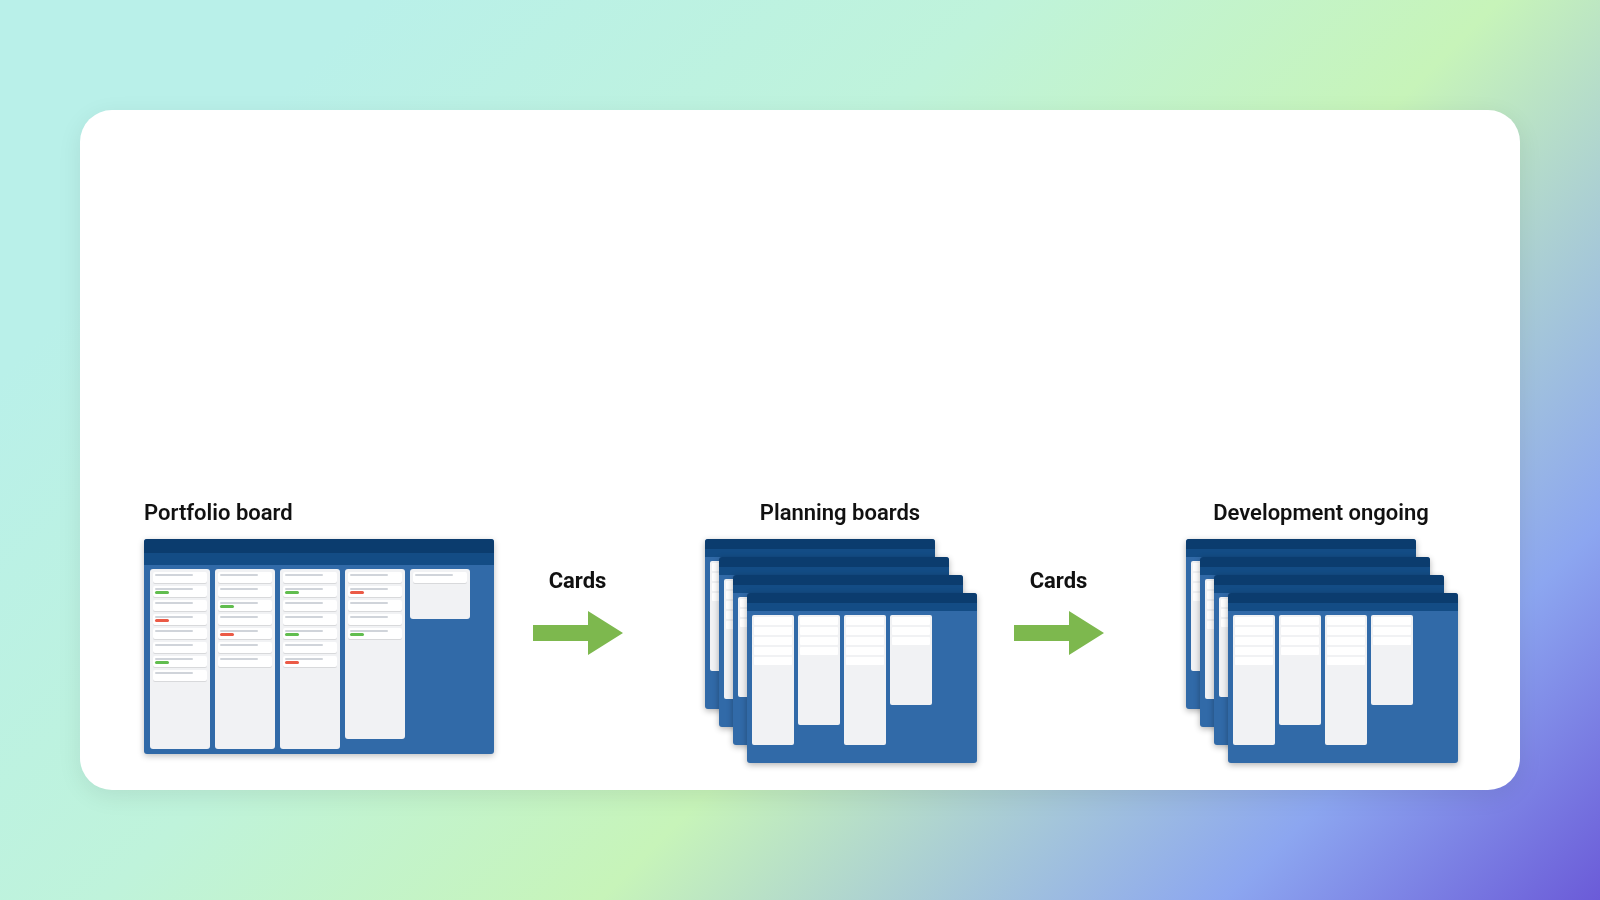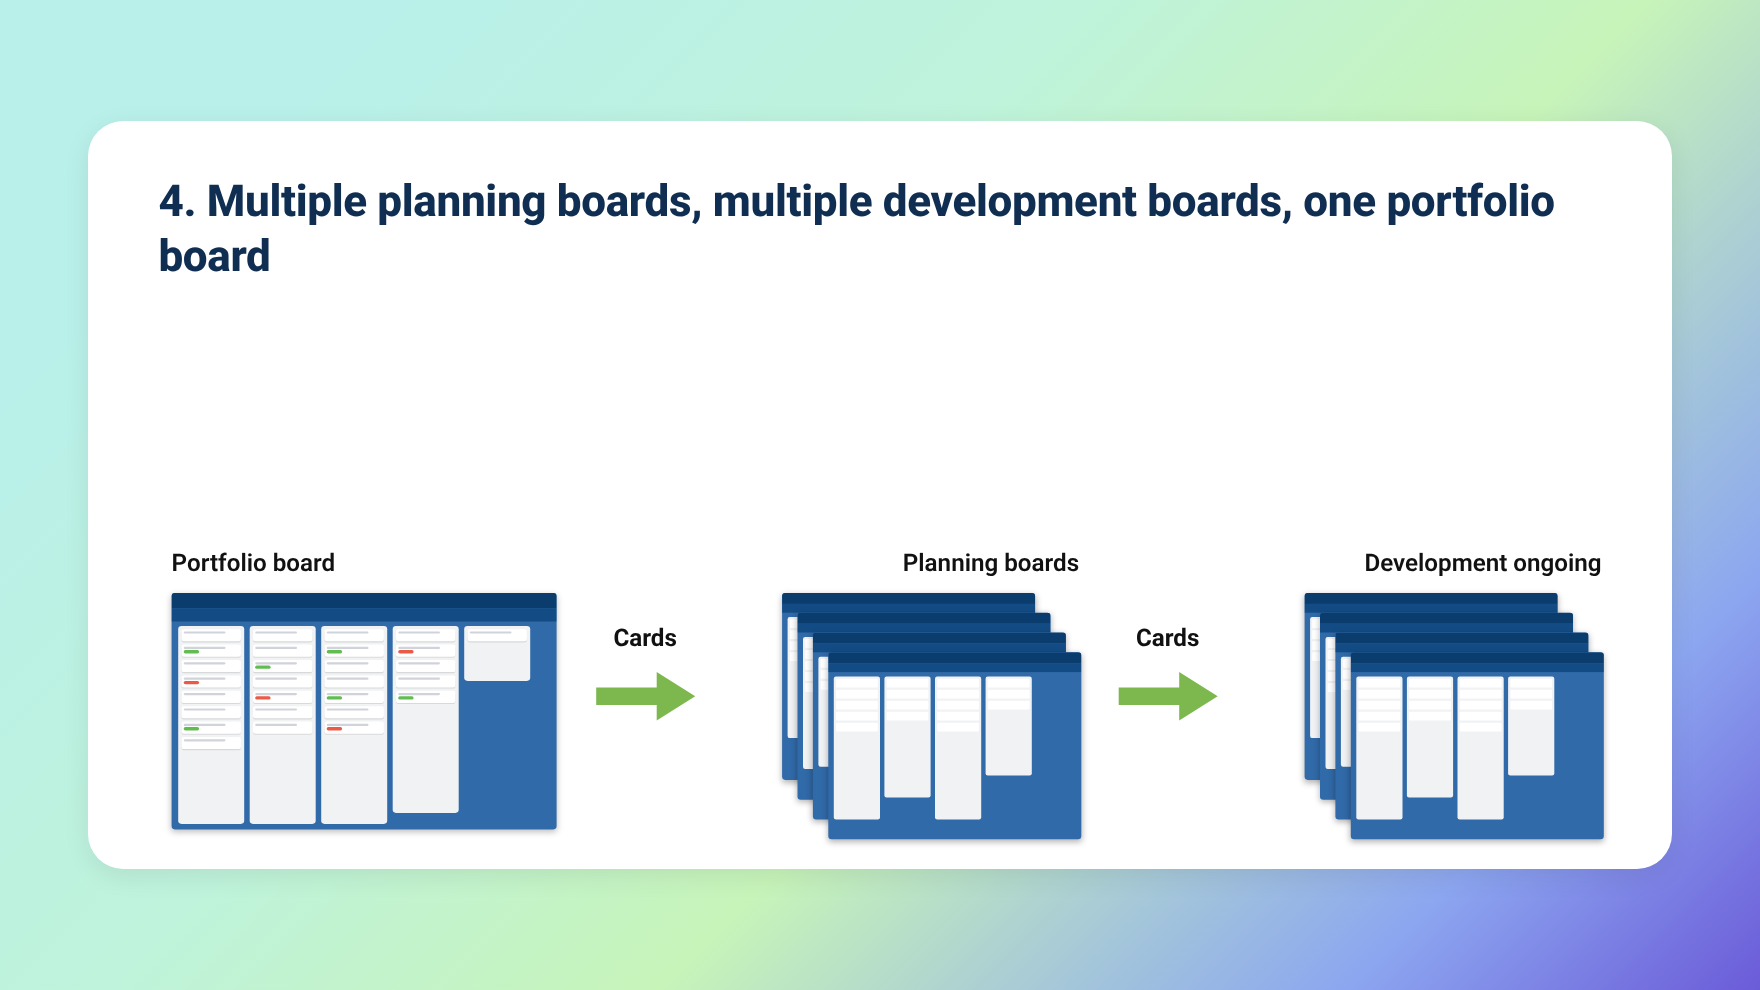--- a/index.html
+++ b/index.html
@@ -16,24 +16,24 @@
   }
   h1.heading {
     font-size:40px; font-weight:800; color:#0f2e52; line-height:1.25;
     margin-bottom:28px; letter-spacing:-.3px;
   }
   ul.bullets { list-style:disc; padding-left:56px; color:#1b3655; }
   ul.bullets li { font-size:24px; line-height:1.55; }
 
   .row {
     position:absolute; left:64px; right:64px; top:390px;
-    display:flex; align-items:flex-start; justify-content:space-between;margin-left:12px;
+    display:flex; align-items:flex-start; justify-content:space-between;
   }
   .col { display:flex; flex-direction:column; align-items:flex-start; }
-  .col.center { align-items:flex-end;padding-left:44px; }
+  .col.center { align-items:center;padding-left:44px; }
   .col-label { font-size:22px; font-weight:600; color:#111; margin-bottom:14px; }
 
   
   .board {
     width:350px; height:215px; background:#316aa8; border-radius:3px;
     box-shadow:0 2px 6px rgba(0,0,0,.25); position:relative; overflow:hidden;
   }
   .board .topbar1 { height:14px; background:#0b3c6e; }
   .board .topbar2 { height:12px; background:#134c85; }
   .board .lists { position:absolute; top:30px; left:6px; right:6px; bottom:6px; display:flex; gap:5px; }
@@ -66,21 +66,20 @@
   .arrow-col { display:flex; flex-direction:column; align-items:center; justify-content:center; height:230px; }
   .arrow-label { font-size:22px; font-weight:700; color:#111; margin-bottom:10px; }
   .arrow-svg { width:100px; height:60px; }
 </style>
 </head>
 <body>
 
 <div class="bg">
   <div class="card">
 
-    <h1 class="heading">4. Multiple planning boards, multiple development boards, one portfolio board</h1>
 
 
     <div class="row">
 
       <div class="col">
         <div class="col-label">Portfolio board</div>
         <div class="board">
           <div class="topbar1"></div>
             <div class="topbar2"></div>
           <div class="lists">

